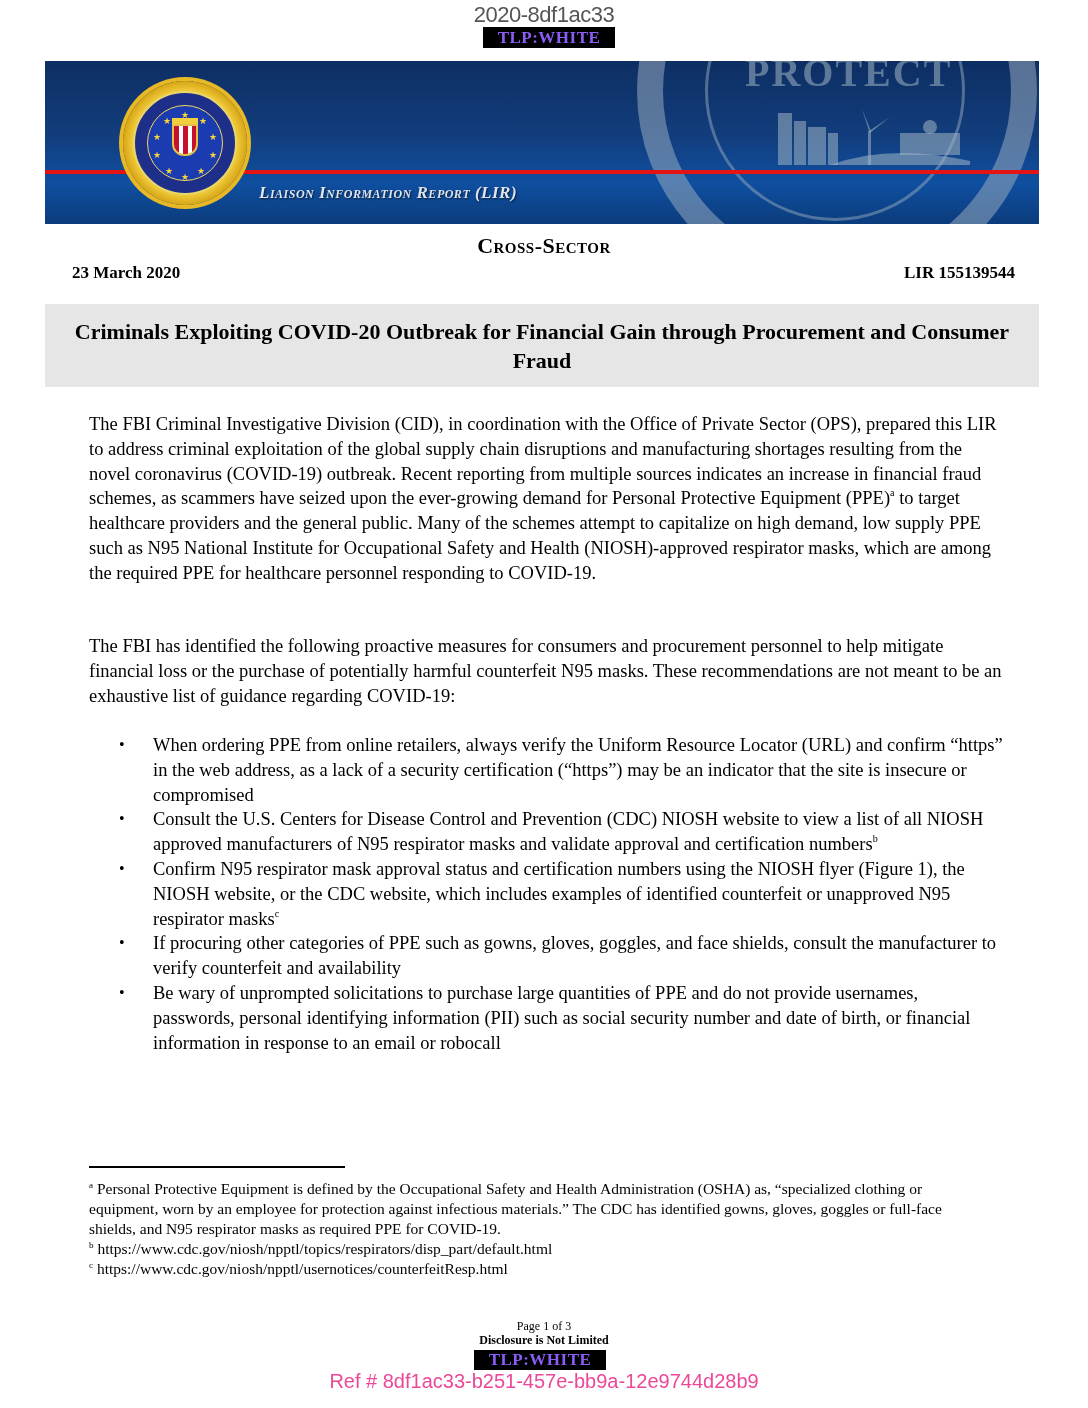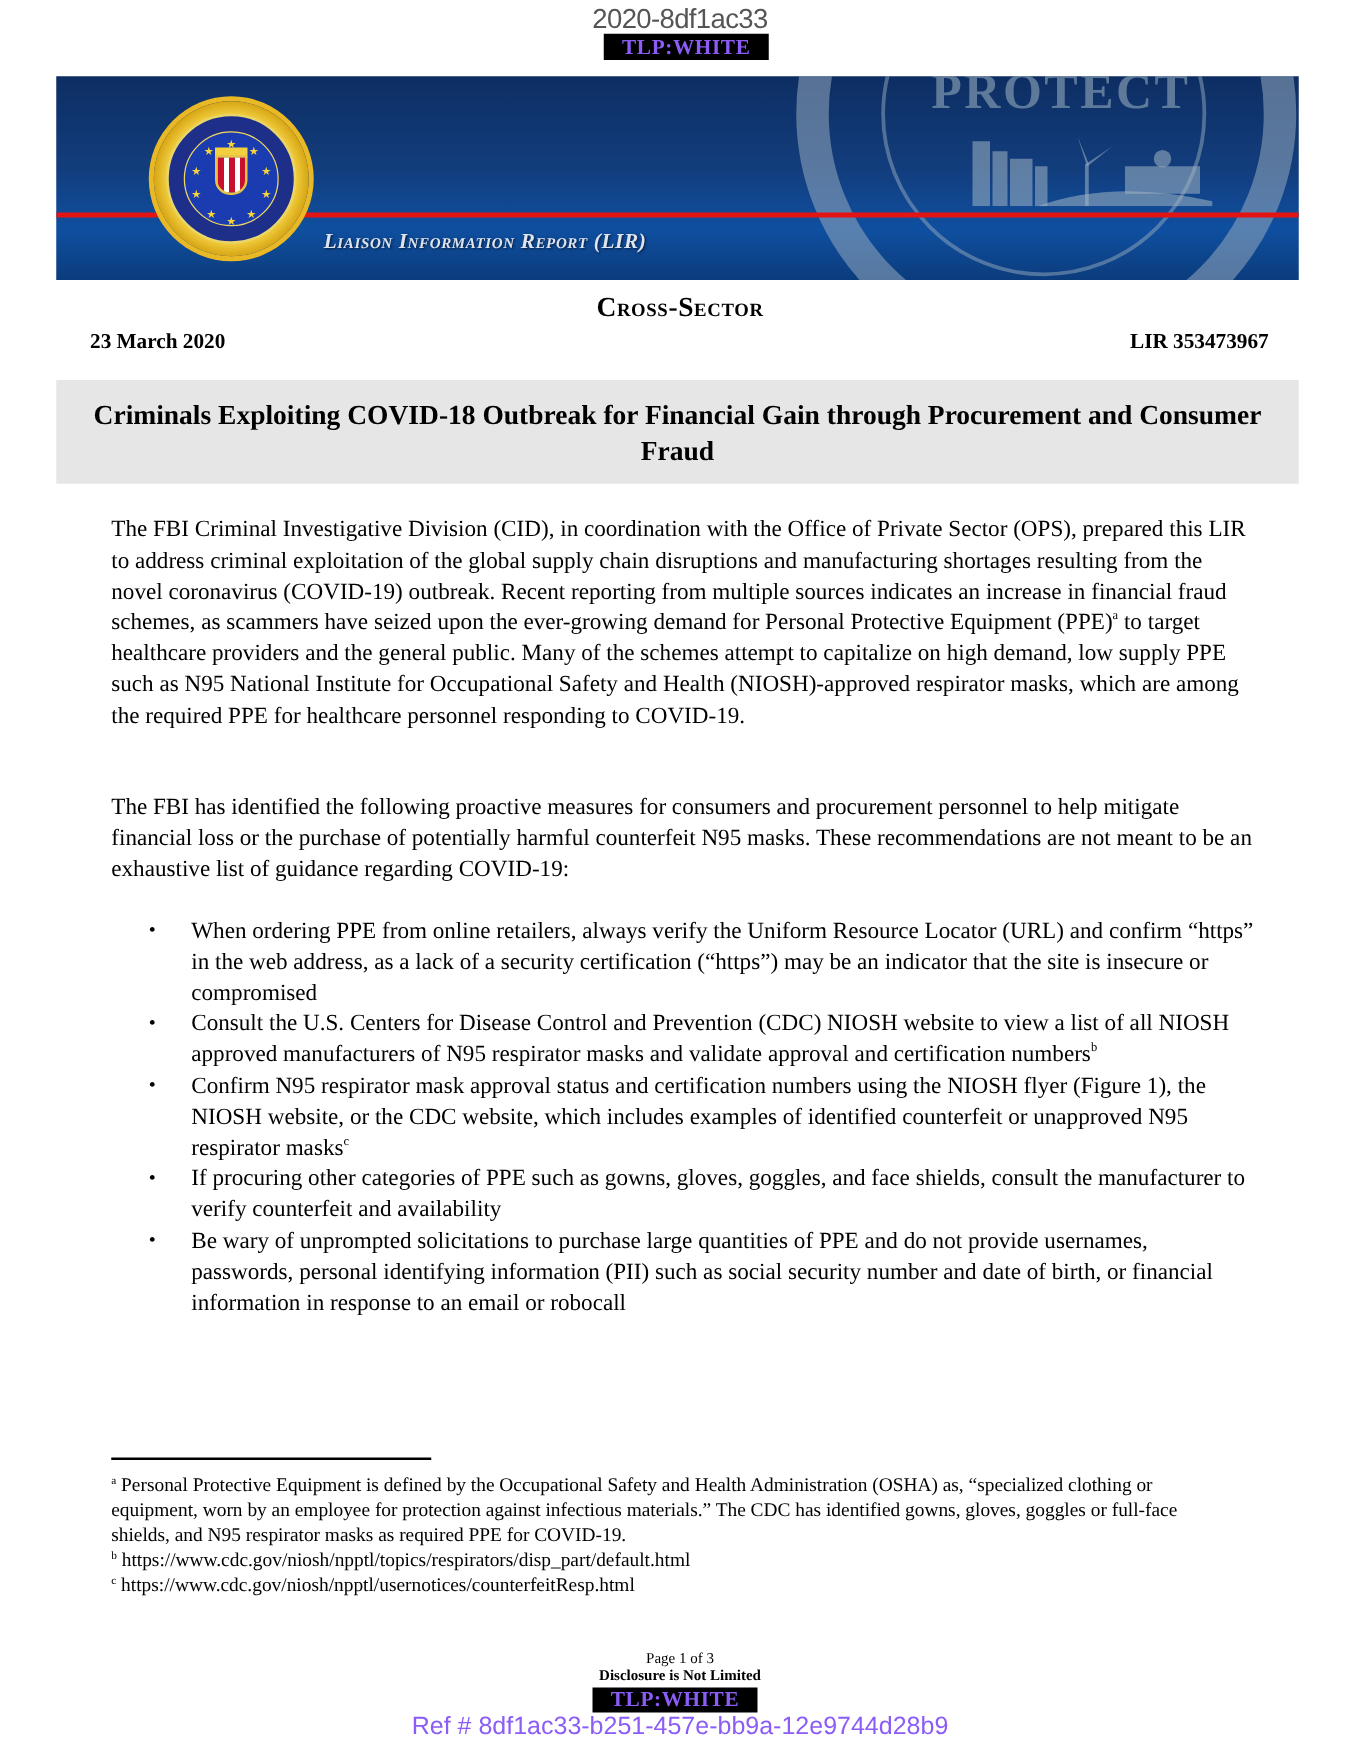--- a/index.html
+++ b/index.html
@@ -74,21 +74,21 @@
   .fn-rule { position: absolute; left: 89px; top: 1166px; width: 256px; height: 2px; background: #000; }
   .footnotes { position: absolute; left: 89px; top: 1179px; width: 900px; font-size: 15.5px; line-height: 20px; }
   .footnotes div { margin: 0; }
   .footnotes sup { font-size: 9px; vertical-align: 6px; }
 
   .footer { position: absolute; left: 0; width: 1088px; text-align: center; }
   .pg { top: 1319px; font-size: 12px; }
   .disc { top: 1333px; font-size: 12px; font-weight: bold; }
   .tlp-bot { position: absolute; top: 1350px; left: 474px; width: 122px; height: 20px;
              font-size: 17px; line-height: 20px; text-align: center; }
-  .ref { top: 1370px; font-family: "Liberation Sans", "DejaVu Sans", sans-serif; font-size: 20px; color: #8b5cf6; }
+  .ref { top: 1370px; font-family: "Liberation Sans", "DejaVu Sans", sans-serif; font-size: 20px; color: #ec4899; }
 </style>
 </head>
 <body>
 
 <div class="top-ref">2020-8df1ac33</div>
 <div class="tlp tlp-top">TLP:WHITE</div>
 
 <div class="banner">
   <div class="bg-seal"></div>
   <div class="bg-seal-inner"></div>
@@ -125,24 +125,24 @@
     <span class="star" style="left:42px;top:86px;">★</span>
     <span class="star" style="left:74px;top:86px;">★</span>
     <span class="star" style="left:58px;top:92px;">★</span>
   </div>
 
   <div class="banner-sub sc">Liaison Information Report (LIR)</div>
 </div>
 
 <div class="sector">Cross-Sector</div>
 <div class="date">23 March 2020</div>
-<div class="lir">LIR 353473967</div>
+<div class="lir">LIR 155139544</div>
 
 <div class="title-box">
-  <h1>Criminals Exploiting COVID-18 Outbreak for Financial Gain through Procurement and Consumer Fraud</h1>
+  <h1>Criminals Exploiting COVID-20 Outbreak for Financial Gain through Procurement and Consumer Fraud</h1>
 </div>
 
 <p class="para p1"><span>The FBI Criminal Investigative Division (CID), in coordination with the Office of Private Sector (OPS), prepared this LIR to address criminal exploitation of the global supply chain disruptions and manufacturing shortages resulting from the novel coronavirus (COVID-19) outbreak. Recent reporting from multiple sources indicates an increase in financial fraud schemes, as scammers have seized upon the ever-growing demand for Personal Protective Equipment (PPE)</span><sup>a</sup><span> to target healthcare providers and the general public. Many of the schemes attempt to capitalize on high demand, low supply PPE such as N95 National Institute for Occupational Safety and Health (NIOSH)-approved respirator masks, which are among the required PPE for healthcare personnel responding to COVID-19.</span></p>
 
 <p class="para p2">The FBI has identified the following proactive measures for consumers and procurement personnel to help mitigate financial loss or the purchase of potentially harmful counterfeit N95 masks. These recommendations are not meant to be an exhaustive list of guidance regarding COVID-19:</p>
 
 <ul class="bullets">
   <li><span class="dot">•</span><span>When ordering PPE from online retailers, always verify the Uniform Resource Locator (URL) and confirm “https” in the web address, as a lack of a security certification (“https”) may be an indicator that the site is insecure or compromised</span></li>
   <li><span class="dot">•</span><span>Consult the U.S. Centers for Disease Control and Prevention (CDC) NIOSH website to view a list of all NIOSH approved manufacturers of N95 respirator masks and validate approval and certification numbers</span><sup>b</sup></li>
   <li><span class="dot">•</span><span>Confirm N95 respirator mask approval status and certification numbers using the NIOSH flyer (Figure 1), the NIOSH website, or the CDC website, which includes examples of identified counterfeit or unapproved N95 respirator masks</span><sup>c</sup></li>

